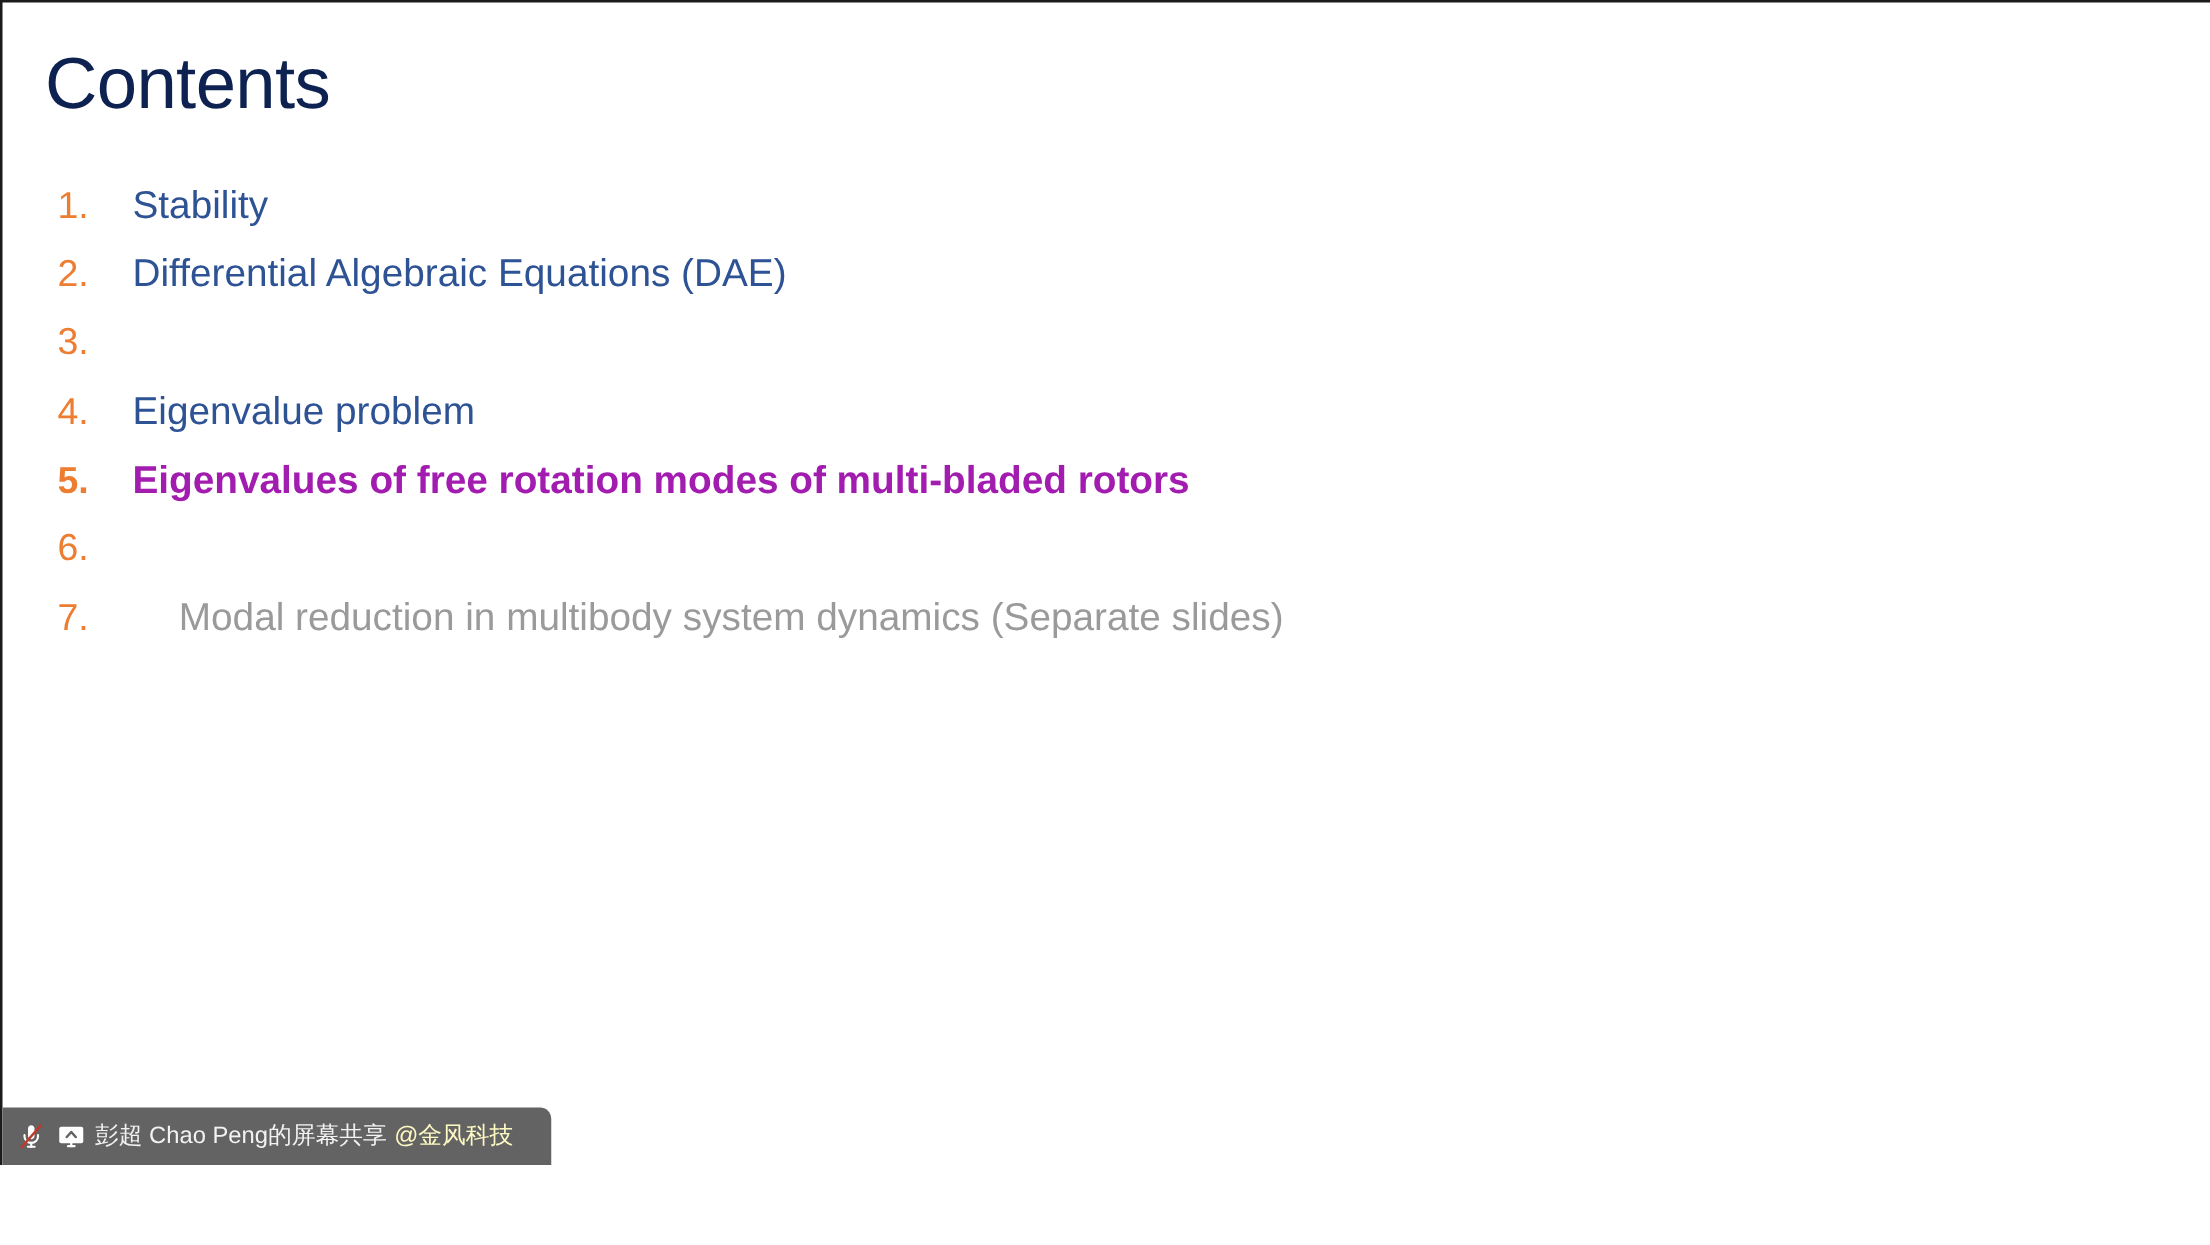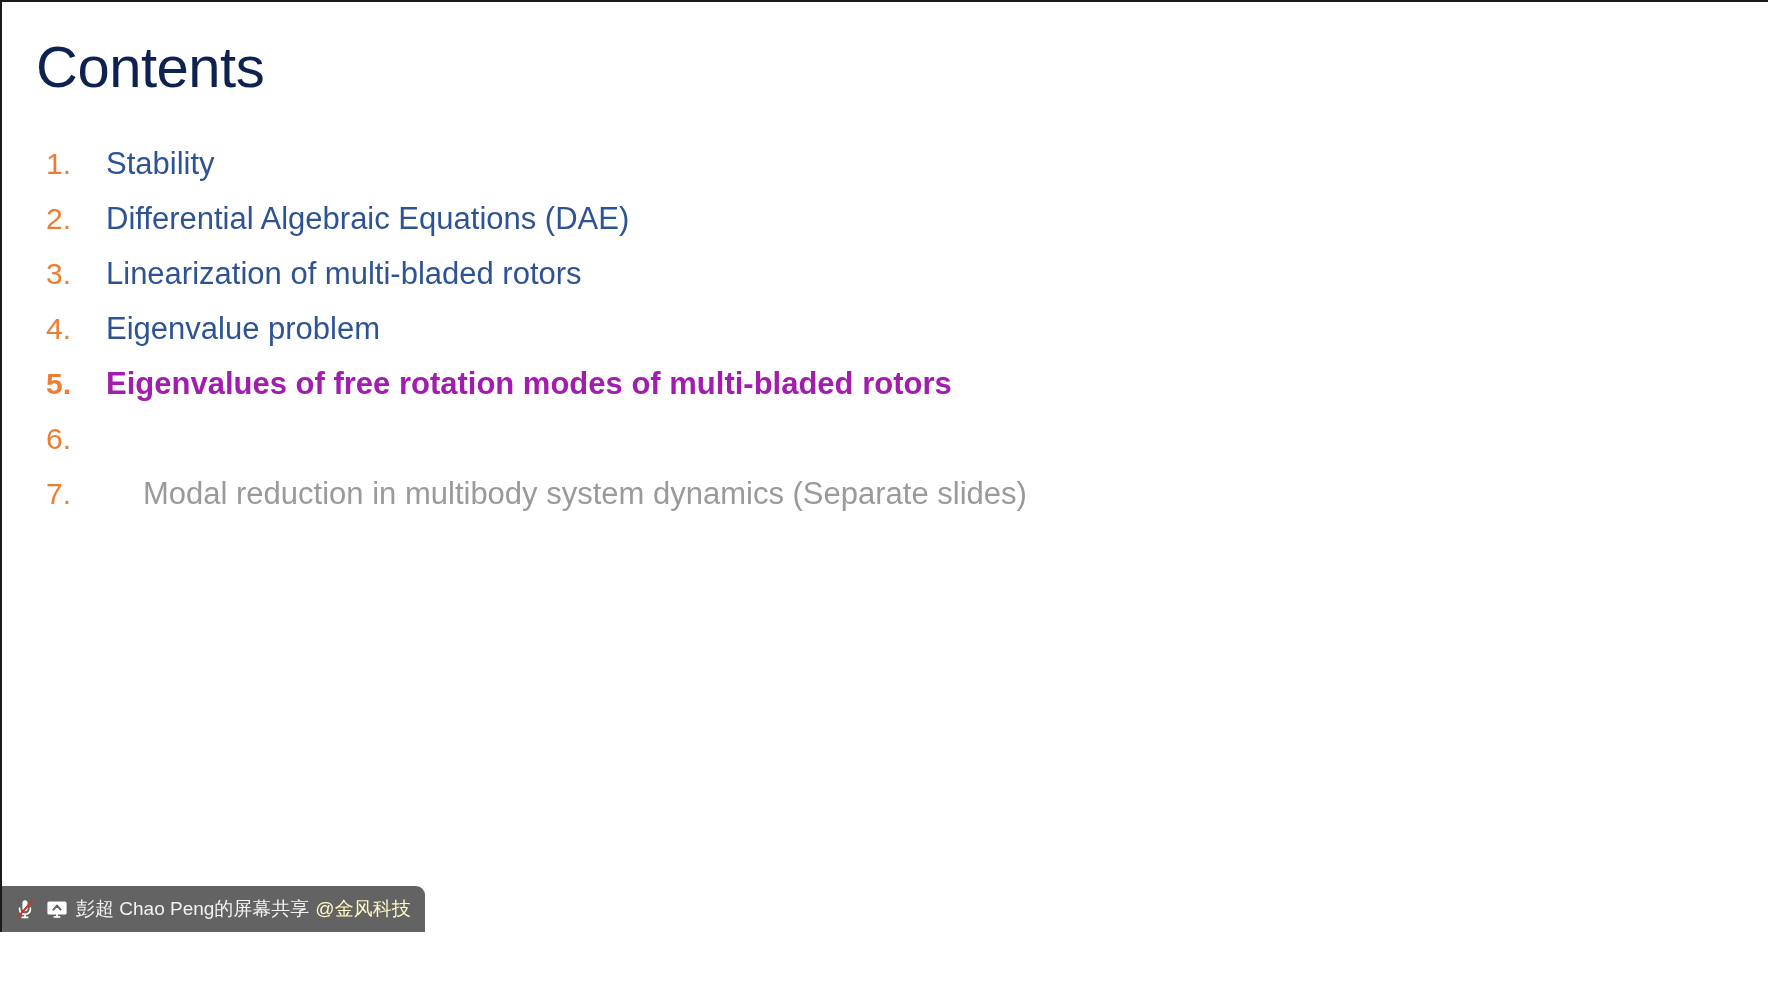--- a/index.html
+++ b/index.html
@@ -84,21 +84,21 @@
     color: #9a9a9a;
     margin-left: 37px;
   }
 
   
   #share-bar {
     position: absolute;
     left: 0;
     bottom: 0;
     height: 46px;
-    padding: 0 14px 0 10px;
+    padding: 0 30px 0 10px;
     display: flex;
     align-items: center;
     gap: 6px;
     background: #636363;
     border-top-right-radius: 9px;
     color: #ffffff;
   }
 
   .bar-icon {
     flex: 0 0 auto;
@@ -137,21 +137,20 @@
       <span class="item-label">Stability</span>
     </li>
 
     <li class="contents-item">
       <span class="item-number">2.</span>
       <span class="item-label">Differential Algebraic Equations (DAE)</span>
     </li>
 
     <li class="contents-item">
       <span class="item-number">3.</span>
-      <span class="item-label">Linearization of multi-bladed rotors</span>
     </li>
 
     <li class="contents-item">
       <span class="item-number">4.</span>
       <span class="item-label">Eigenvalue problem</span>
     </li>
 
     <li class="contents-item is-bold">
       <span class="item-number">5.</span>
       <span class="item-label">Eigenvalues of free rotation modes of multi-bladed rotors</span>

